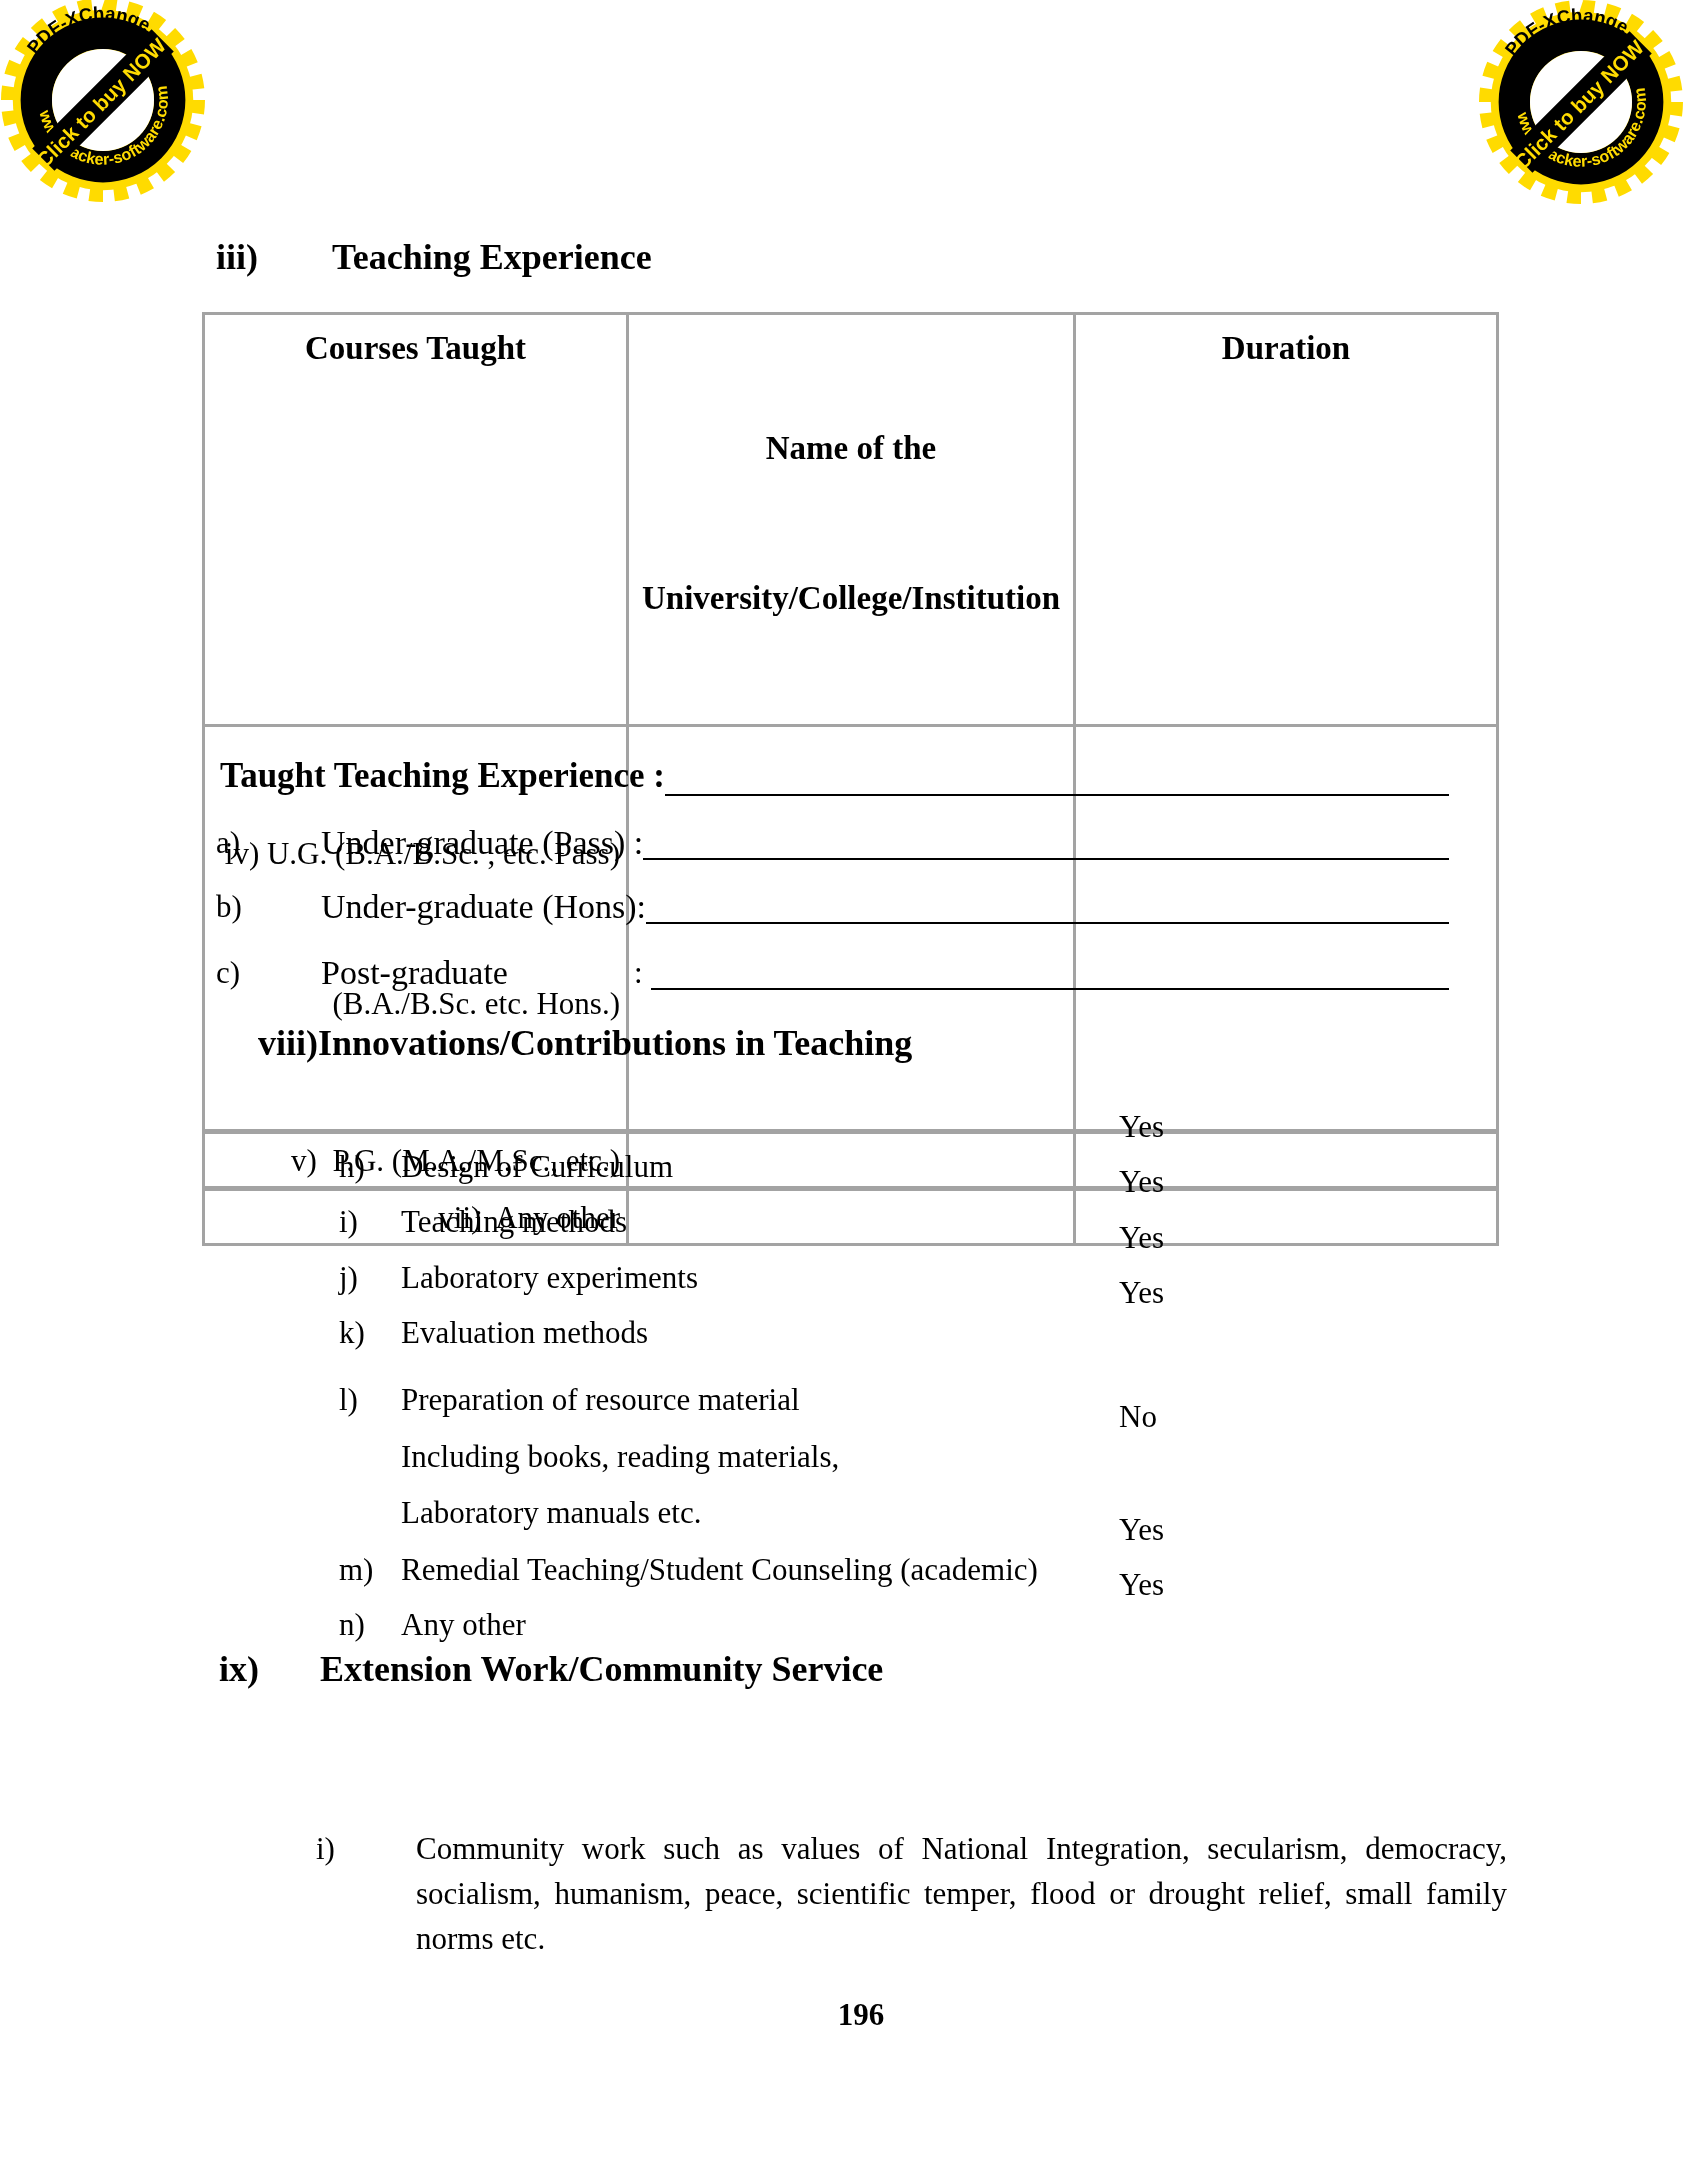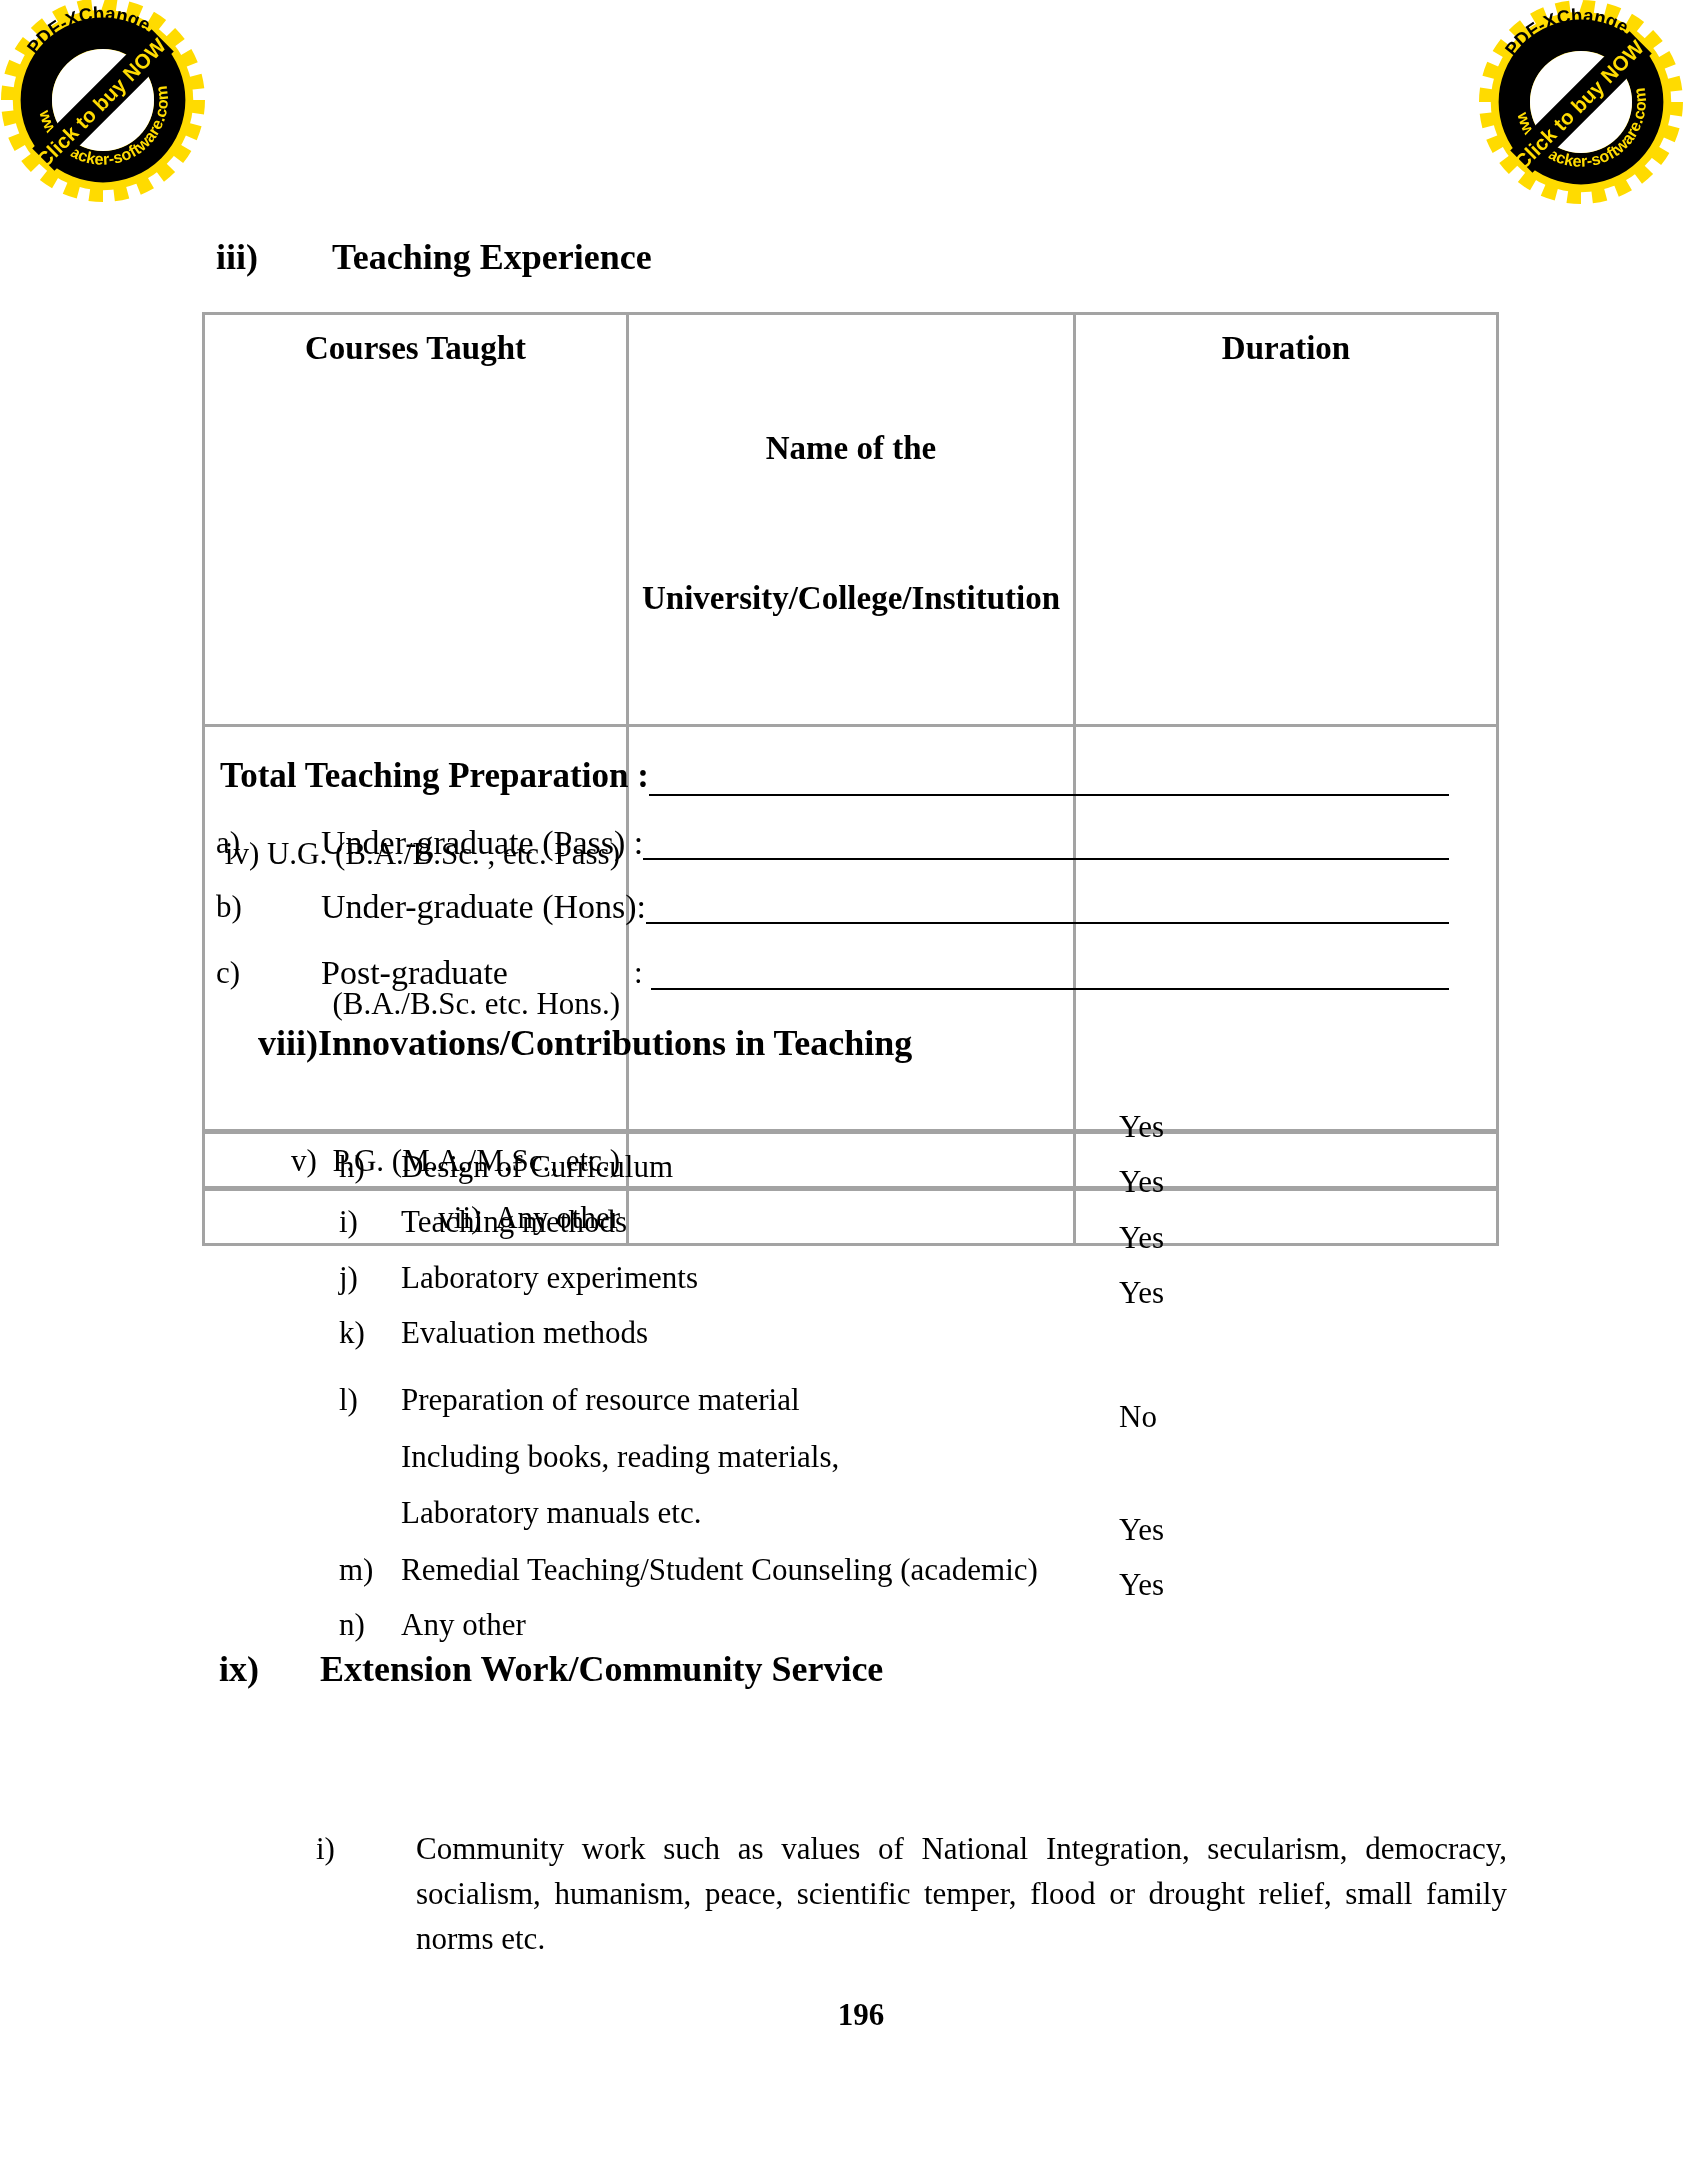--- a/index.html
+++ b/index.html
@@ -132,21 +132,21 @@
     </tr>
     <tr class="thick" style="height:50px">
       <td><div>vii)  Any other</div></td>
       <td></td>
       <td></td>
     </tr>
   </tbody>
     </table>
 
   <div class="tline total" style="left:220px;top:750px;width:1229px">
-    <span class="lbl">Total Teaching Preparation :</span>
+    <span class="lbl">Taught Teaching Experience :</span>
     <span class="fill"></span>
   </div>
   <div class="tline" style="left:216px;top:814px;width:1233px">
     <span class="idx">a)</span>
     <span class="lbl">Under-graduate (Pass) :</span>
     <span class="fill"></span>
   </div>
   <div class="tline" style="left:216px;top:878px;width:1233px">
     <span class="idx">b)</span>
     <span class="lbl">Under-graduate (Hons):</span>

